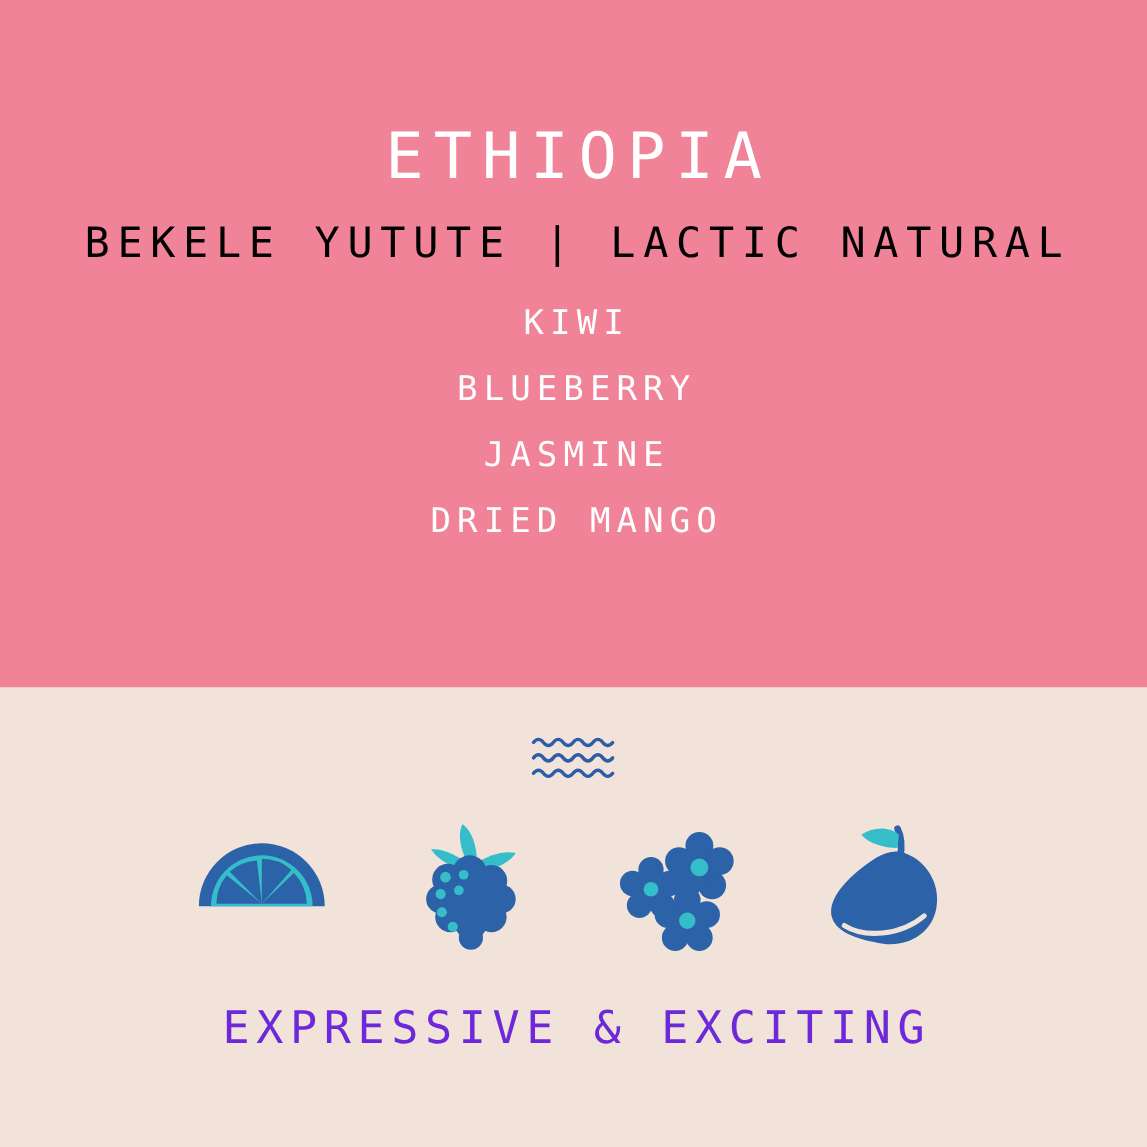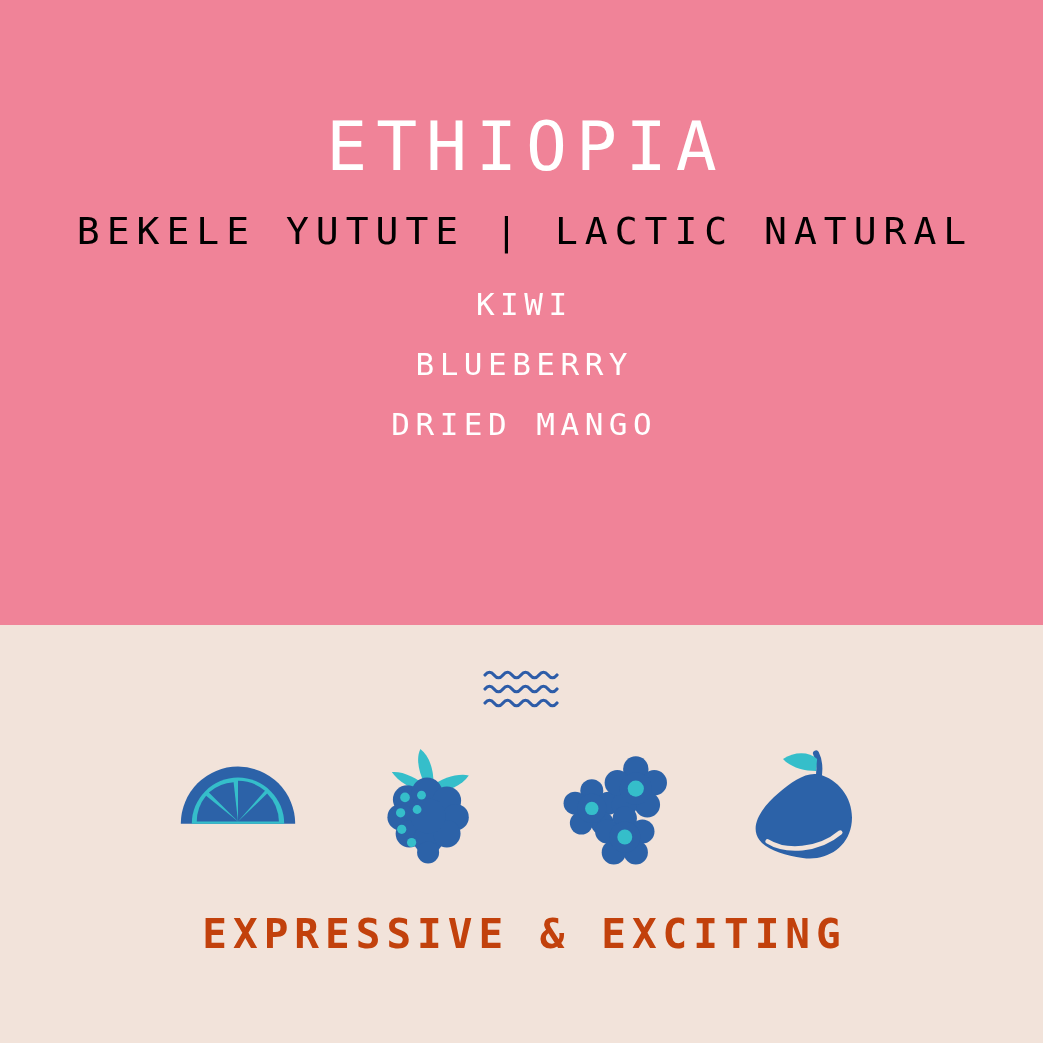--- a/index.html
+++ b/index.html
@@ -27,21 +27,21 @@
     height: 625px;
     width: 100%;
     box-sizing: border-box;
     display: flex;
     flex-direction: column;
     align-items: center;
     padding-top: 113px;
   }
   .origin-title {
     color: #FFFFFF;
-    font-size: 68px;
+    font-size: 58px;
     line-height: 1;
     letter-spacing: 9px;
     font-weight: 400;
     text-indent: 9px;
     white-space: nowrap;
     margin: 0;
   }
   .producer-process {
     color: #000000;
     font-size: 38px;
@@ -94,43 +94,44 @@
     justify-content: space-between;
     align-items: center;
   }
   .flavor-icon {
     width: 132px;
     height: 132px;
     display: block;
   }
   .descriptor {
     margin-top: 44px;
-    color: #c2410c;
+    color: #6d28d9;
     font-size: 41px;
     line-height: 1;
     letter-spacing: 6px;
     text-indent: 6px;
     white-space: nowrap;
-    font-weight: 700;
+    font-weight: 400;
   }
 </style>
 </head>
 <body>
 
 <div id="card">
 
   <div class="top-panel">
 
     <div class="origin-title">ETHIOPIA</div>
 
     <div class="producer-process">BEKELE YUTUTE | LACTIC NATURAL</div>
 
     <ul class="notes-list">
       <li class="note-item">KIWI</li>
       <li class="note-item">BLUEBERRY</li>
+      <li class="note-item">JASMINE</li>
       <li class="note-item">DRIED MANGO</li>
     </ul>
 
   </div>
 
   <div class="bottom-panel">
 
     <svg class="wave-divider" viewBox="0 0 80 42">
       <g fill="none" stroke="#2D5CA8" stroke-width="3.1" stroke-linecap="round">
         <path d="M3 7 Q7.5 1.4 12 7 T21 7 T30 7 T39 7 T48 7 T57 7 T66 7 T75 7"></path>

